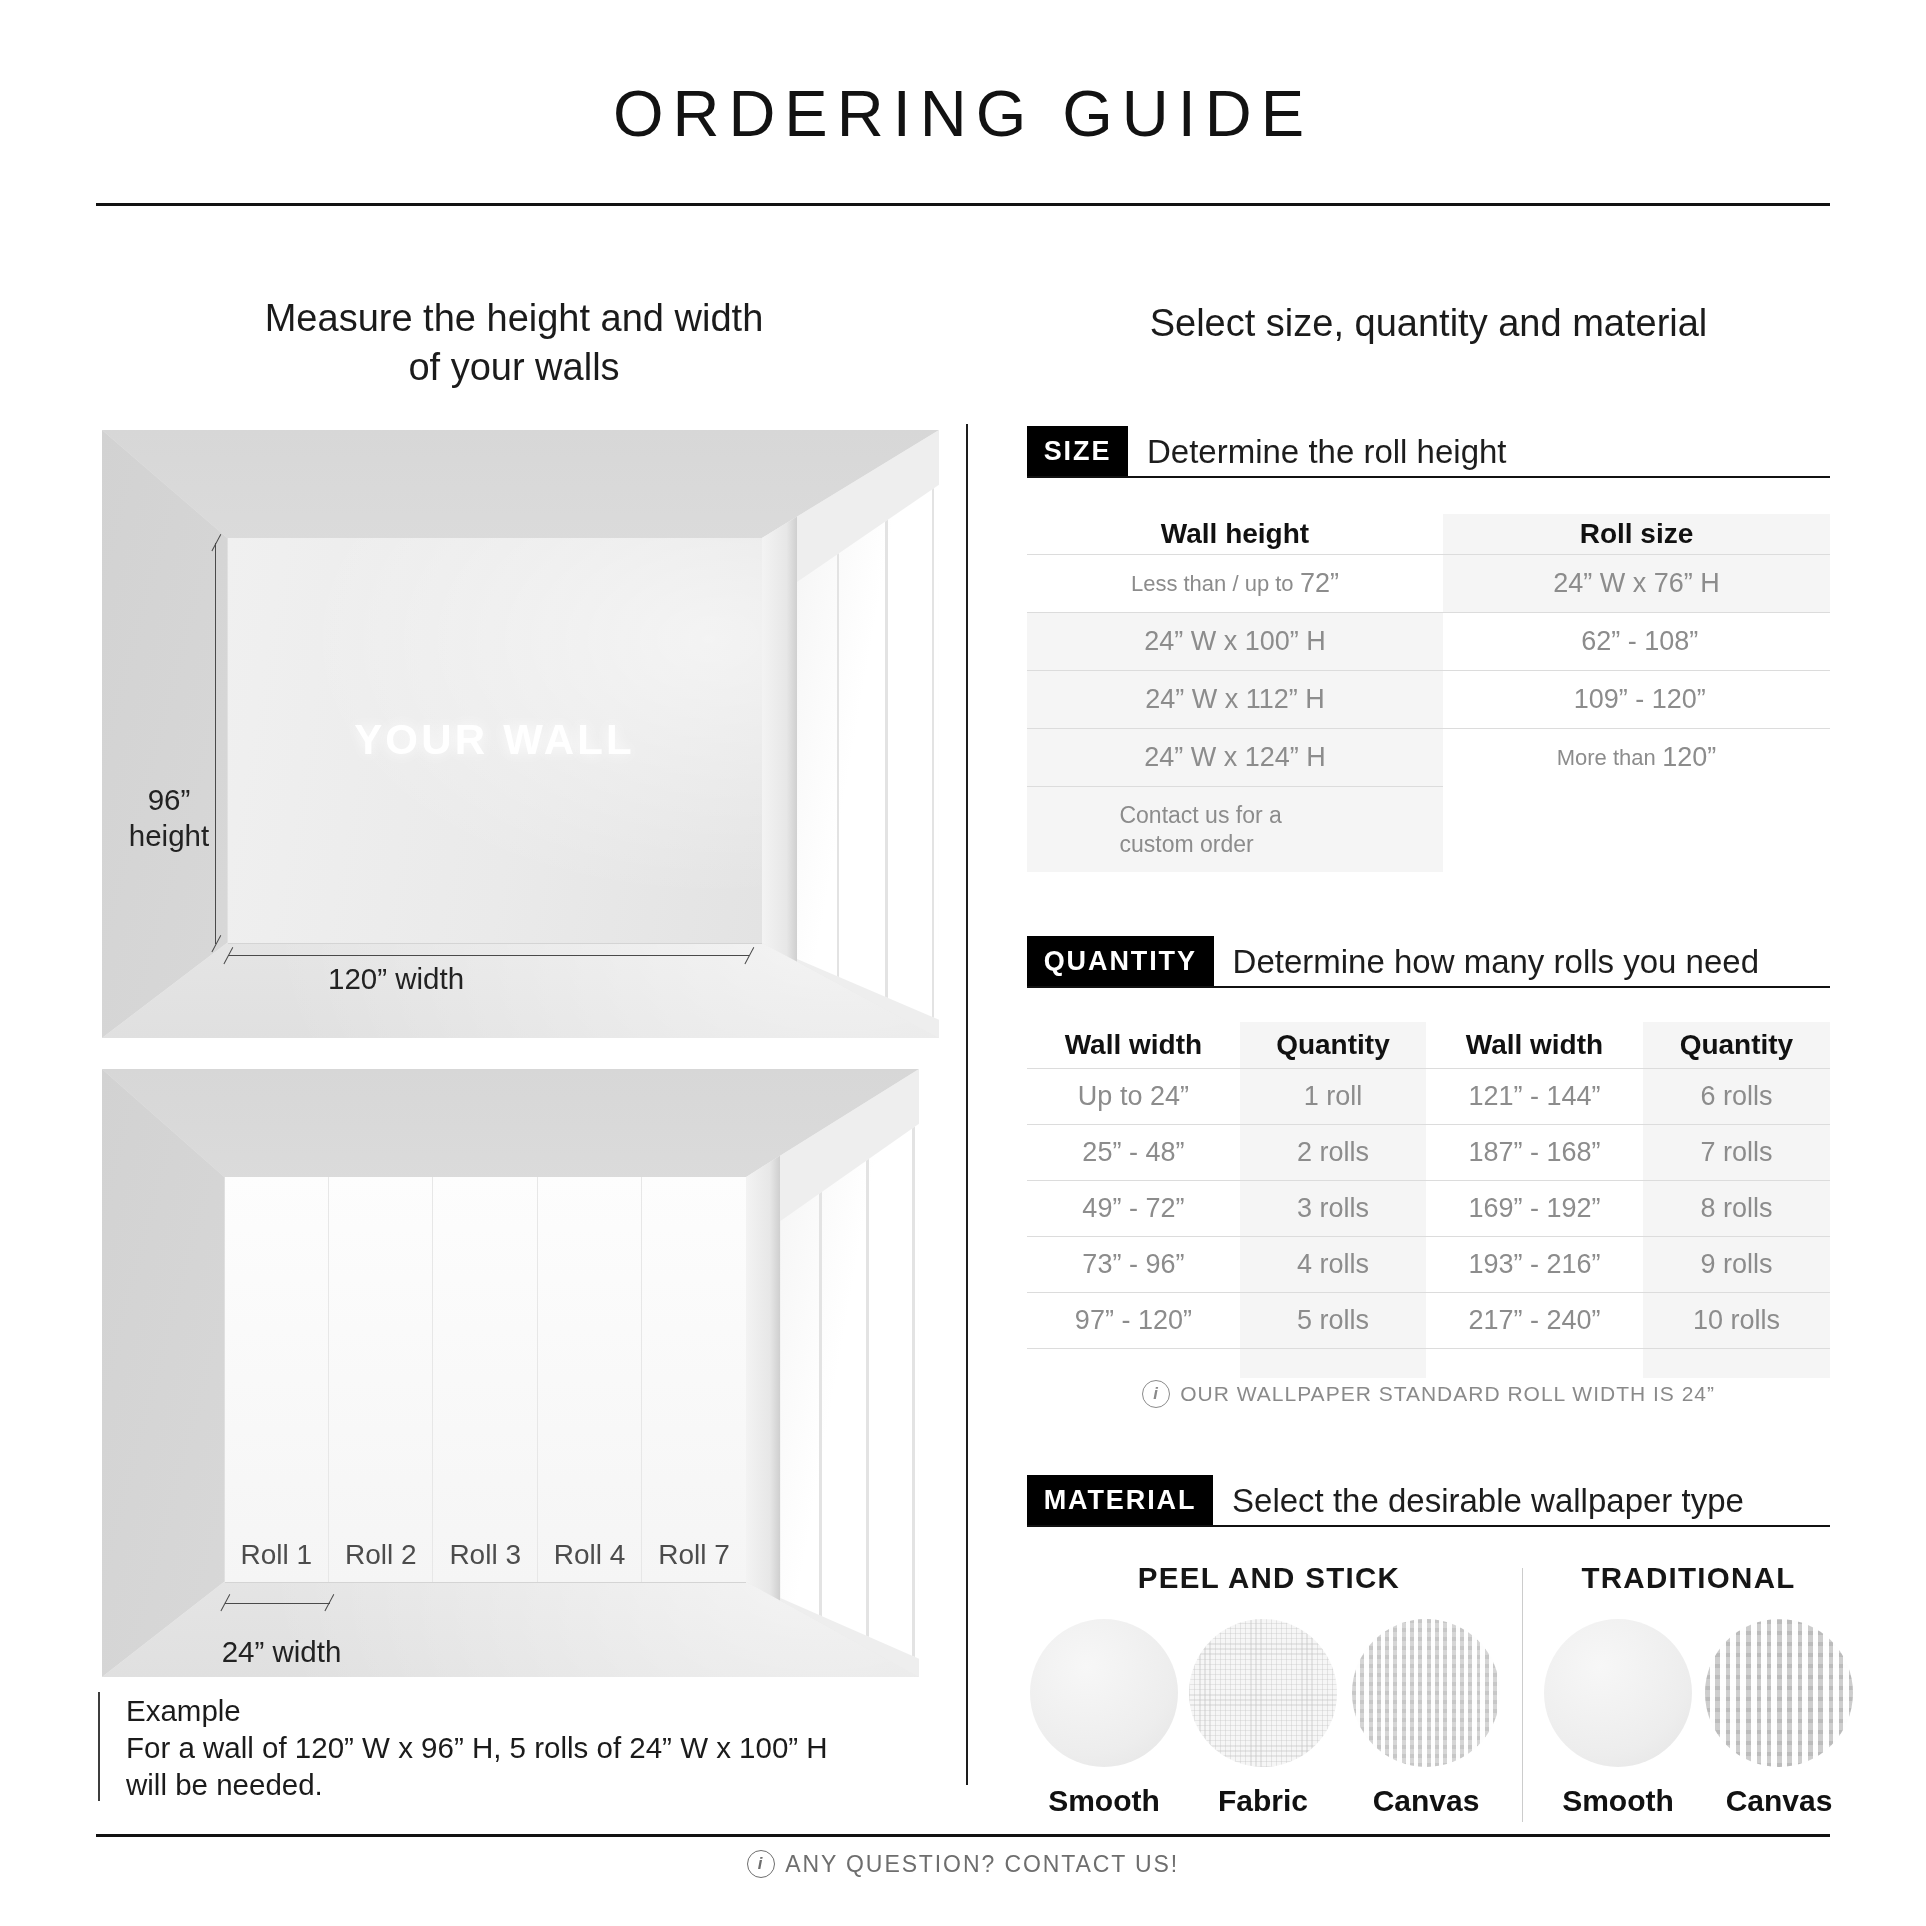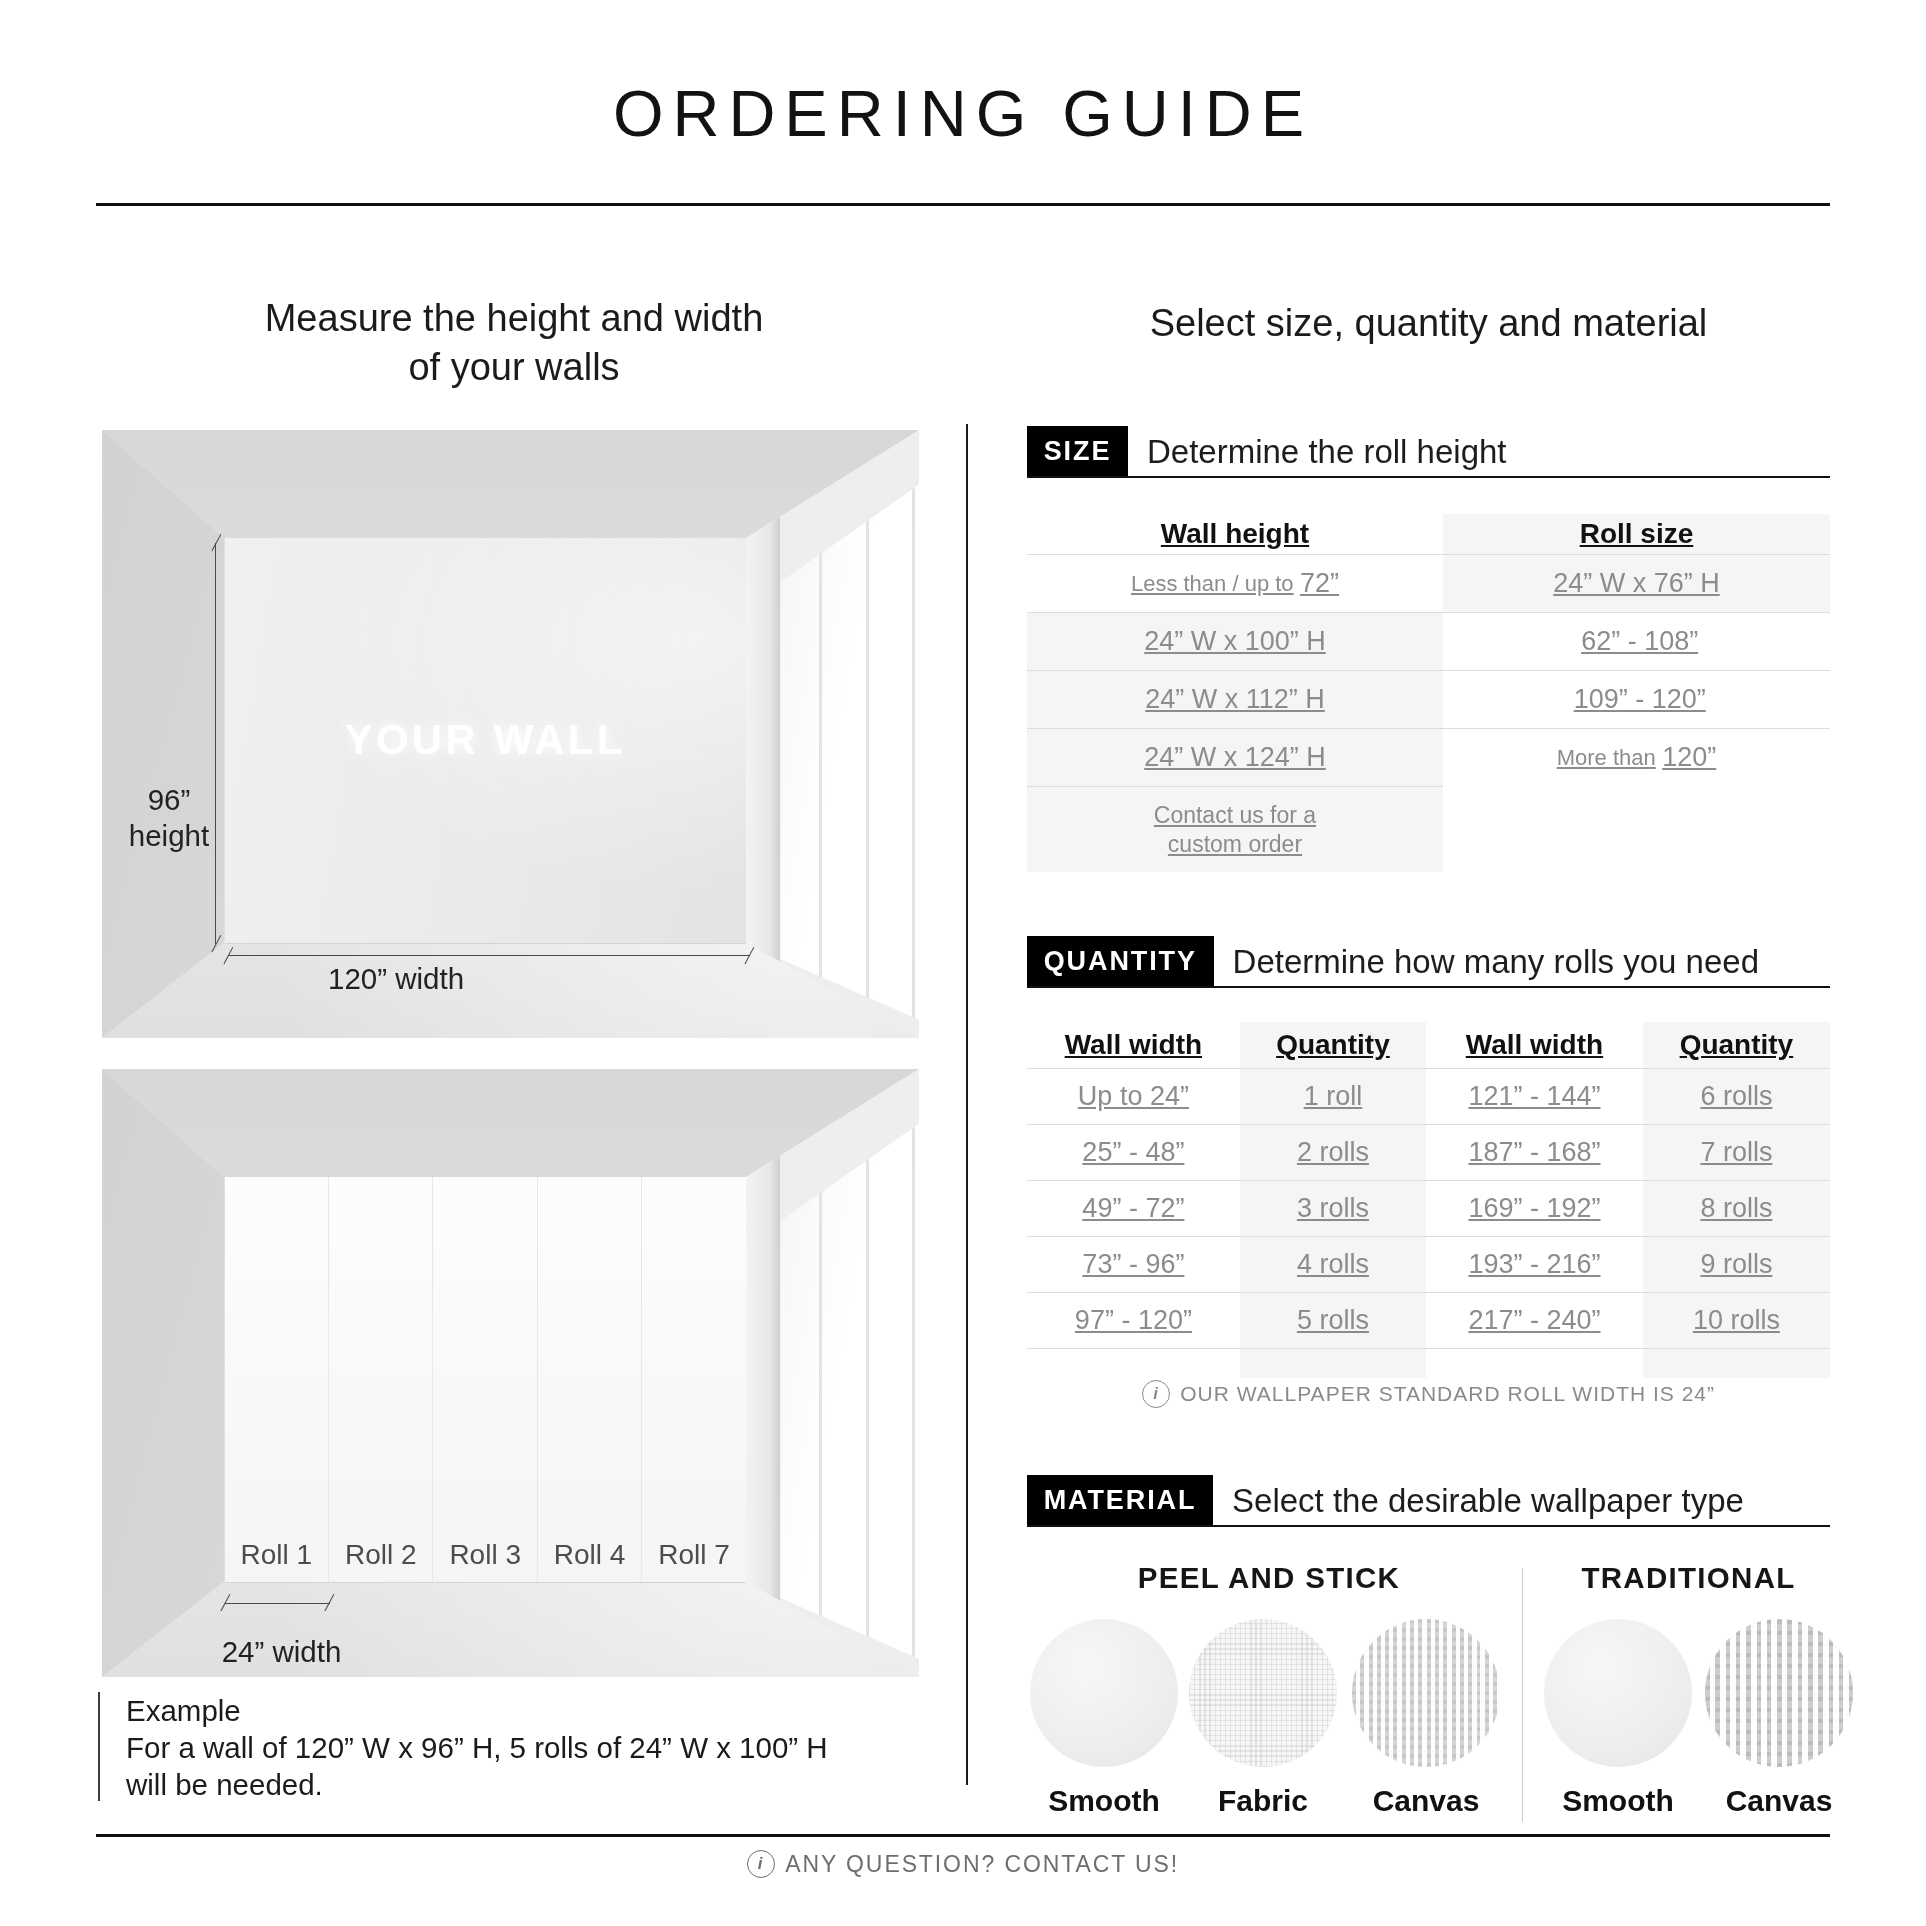--- a/index.html
+++ b/index.html
@@ -16,21 +16,21 @@
   .left-heading{top:294px;left:103px;width:822px;text-align:center;font-size:38px;line-height:1.3;color:#1b1b1b;}
   .right-heading{top:302px;left:1027px;width:803px;text-align:center;font-size:38px;color:#1b1b1b;}
 
   
   .col-divider{left:966px;top:424px;width:1.9px;height:1361px;background:#1d1d1d;}
   .example-bar{left:98px;top:1692px;width:1.9px;height:109px;background:#3d3d3d;}
   .example-text{left:126px;top:1692px;width:803px;font-size:29.5px;line-height:1.26;color:#1b1b1b;}
 
   
   .room{left:102px;width:817px;height:608px;overflow:hidden;background:#ececec;}
-  .room-1{top:430px;} .room-2{top:1069px;}
+  .room-1{top:430px;padding-left:20px;} .room-2{top:1069px;}
   .ceiling{position:absolute;inset:0;background:linear-gradient(to bottom,#d7d7d7,#ebebeb 95%);
     clip-path:polygon(0% 0%,100% 0%,78.8% 17.8%,15% 17.8%);}
   .left-wall{position:absolute;inset:0;background:linear-gradient(105deg,#d2d2d2,#e4e4e4 90%);
     clip-path:polygon(0% 0%,15% 17.8%,15% 84.3%,0% 100%);}
   .floor{position:absolute;inset:0;background:linear-gradient(to bottom,#e7e7e7,#f0f0f0 45%,#e0e0e0);
     clip-path:polygon(0% 100%,15% 84.3%,78.8% 84.3%,100% 100%);}
   .floor-glow{position:absolute;inset:0;background:radial-gradient(ellipse at 88% 80%,rgba(255,255,255,.6),rgba(255,255,255,0) 55%);
     clip-path:polygon(0% 100%,15% 84.3%,78.8% 84.3%,100% 100%);}
   .back-wall{position:absolute;left:15%;top:17.8%;width:63.8%;height:66.5%;
     background:radial-gradient(ellipse at 90% 25%,rgba(255,255,255,.55),rgba(255,255,255,0) 60%),
@@ -71,22 +71,22 @@
   .sh-size{top:426px;} .sh-qty{top:936px;} .sh-mat{top:1475px;}
   .tag{background:#000;color:#fff;font-weight:600;font-size:27px;letter-spacing:1.9px;padding:10.3px 16.7px 8.3px;}
   .sec-title{font-size:33px;color:#1d1d1d;margin-left:19px;padding-bottom:5.1px;white-space:nowrap;}
 
   
   .tbl{display:grid;}
   .size-tbl{left:1027px;top:514px;width:803px;grid-template-columns:51.8% 48.2%;
     grid-template-rows:40px 58px 58px 58px 58px 86px;}
   .qty-tbl{left:1027px;top:1022px;width:803px;grid-template-columns:26.5% 23.2% 27% 23.3%;
     grid-template-rows:46px 56px 56px 56px 56px 56px 30px;}
-  .cell{display:flex;align-items:center;justify-content:center;text-align:center;
-    font-size:27px;color:#8c8c8c;text-decoration:underline;}
+  .cell{display:flex;align-items:center;justify-content:center;text-align:left;
+    font-size:27px;color:#8c8c8c;}
   .cell.head{font-size:28px;font-weight:600;color:#111;}
   .gray{background:#f5f5f5;}
   .rowline{border-top:1.3px solid #dcdcdc;}
   .pfx{font-size:22px;margin-right:6.4px;}
   .wrap2{max-width:231px;font-size:23px;line-height:1.25;}
 
   .roll-note{left:1027px;top:1380px;width:803px;display:flex;align-items:center;justify-content:center;
     gap:10.3px;font-size:21px;letter-spacing:1px;color:#8a8a8a;}
   .info-icon{display:inline-flex;align-items:center;justify-content:center;width:26px;height:26px;
     border:1.9px solid #8a8a8a;border-radius:50%;font-size:16.7px;font-style:italic;font-weight:600;flex:0 0 auto;}

